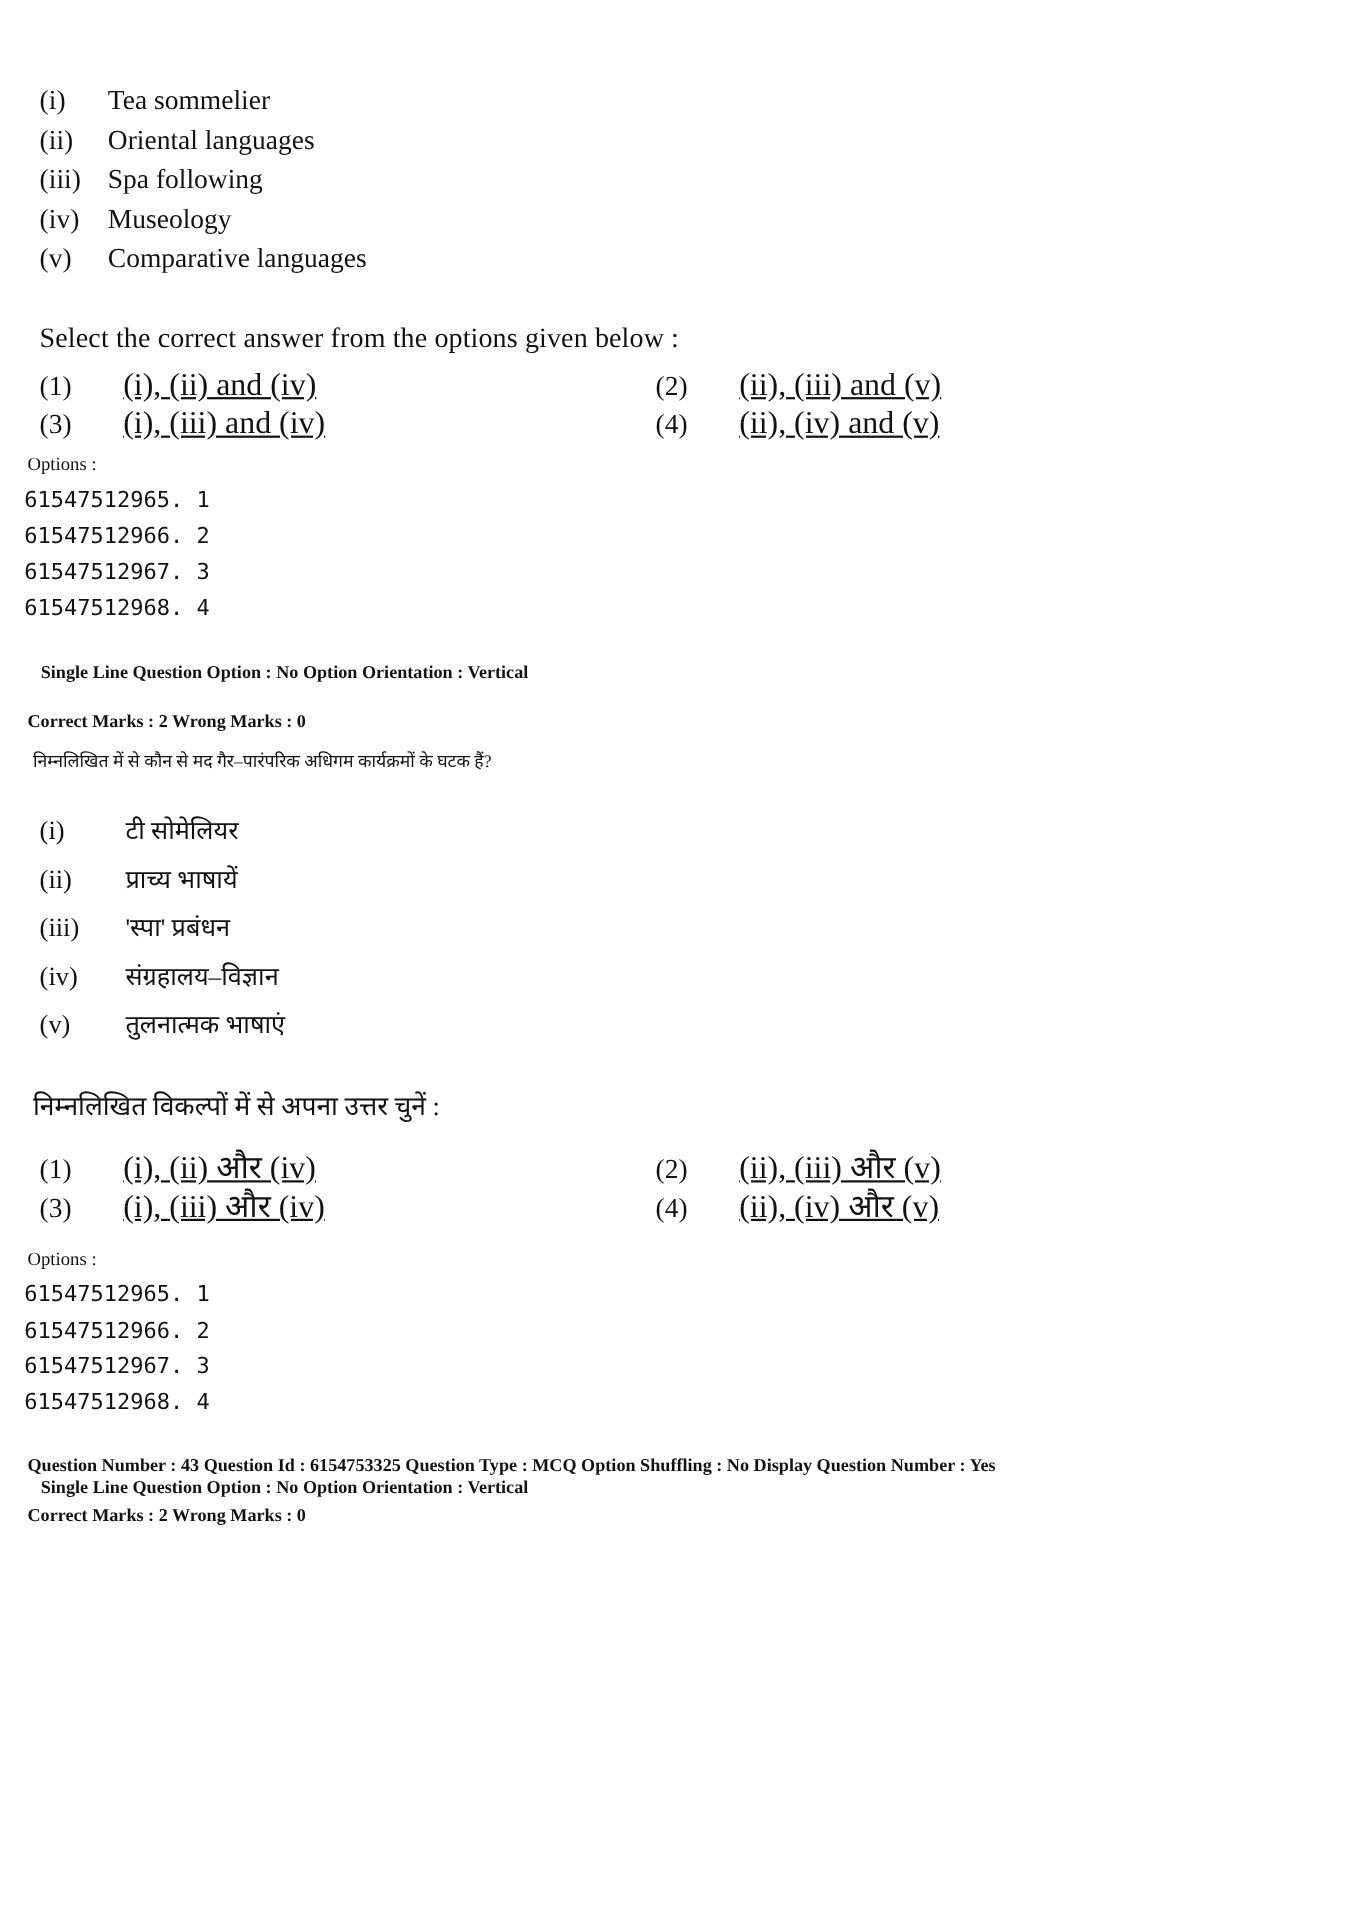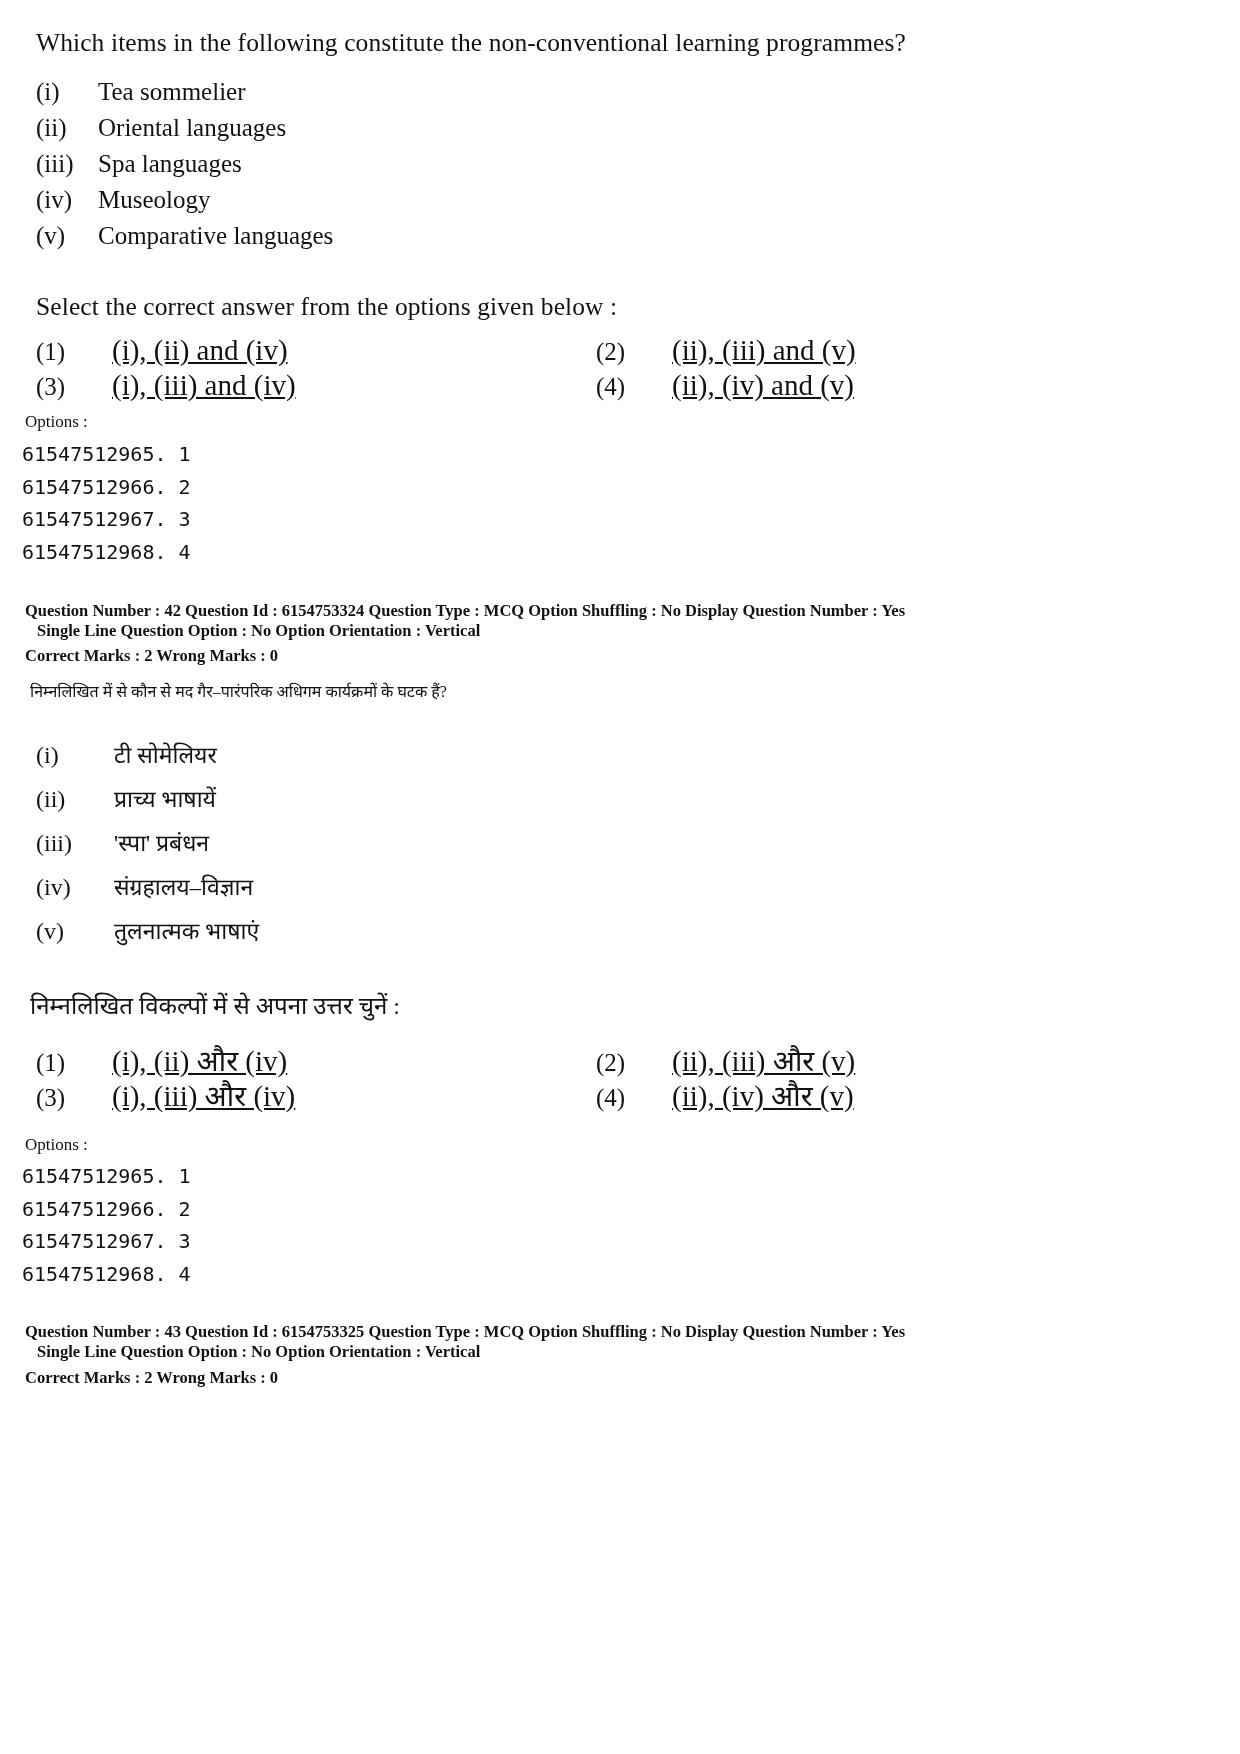--- a/index.html
+++ b/index.html
@@ -168,34 +168,33 @@
     left: 30px;
     font-size: 24px;
     white-space: nowrap;
   }
 </style>
 </head>
 <body>
 
 <div class="page">
 
-  <div class="qtext stem-en">Which items in the following constitute the non-conventional learning programmes?</div>
 
   <div class="rlist" style="top:78px;">
     <div class="row">
       <span class="num">(i)</span>
       <span class="txt">Tea sommelier</span>
     </div>
     <div class="row">
       <span class="num">(ii)</span>
       <span class="txt">Oriental languages</span>
     </div>
     <div class="row">
       <span class="num">(iii)</span>
-      <span class="txt">Spa languages</span>
+      <span class="txt">Spa following</span>
     </div>
     <div class="row">
       <span class="num">(iv)</span>
       <span class="txt">Museology</span>
     </div>
     <div class="row">
       <span class="num">(v)</span>
       <span class="txt">Comparative languages</span>
     </div>
   </div>
@@ -228,21 +227,20 @@
   <div class="opt-head" style="top:412px;">Options :</div>
 
   <div class="opt-ids" style="top:438px;">
     <div class="oid">61547512965. 1</div>
     <div class="oid">61547512966. 2</div>
     <div class="oid">61547512967. 3</div>
     <div class="oid">61547512968. 4</div>
   </div>
 
   <div class="meta" style="top:601px;">
-    <span>Question Number : 42  Question Id : 6154753324  Question Type : MCQ  Option Shuffling : No  Display Question Number : Yes</span>
     <span class="line2">Single Line Question Option : No  Option Orientation : Vertical</span>
   </div>
   <div class="meta-marks" style="top:646px;">Correct Marks : 2  Wrong Marks : 0</div>
 
   <div class="hindi stem-hi">निम्नलिखित में से कौन से मद गैर–पारंपरिक अधिगम कार्यक्रमों के घटक हैं?</div>
 
   <div class="hlist hindi" style="top:738px;">
     <div class="row">
       <span class="num">(i)</span>
       <span class="txt">टी सोमेलियर</span>

